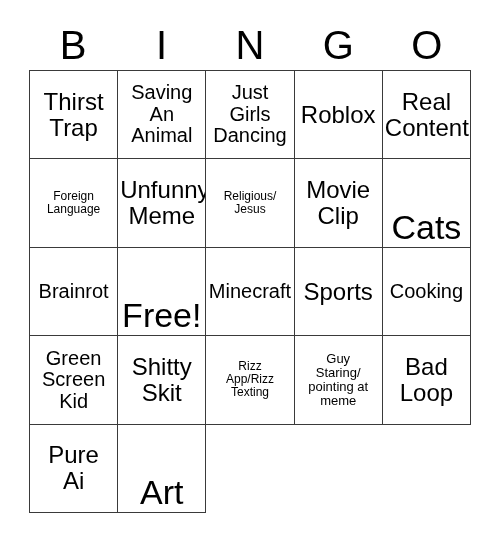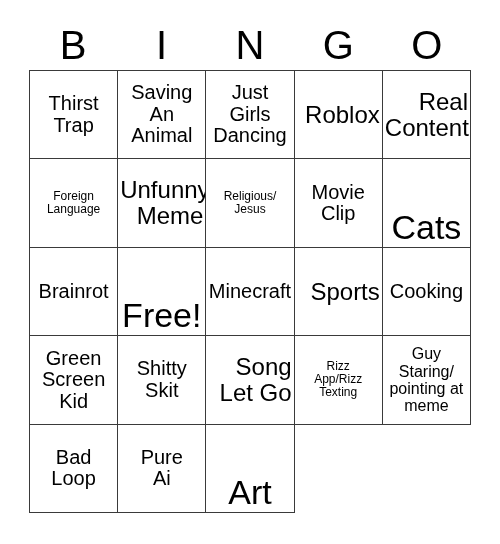--- a/index.html
+++ b/index.html
@@ -76,26 +76,26 @@
     display: block;
     width: 100%;
     line-height: 1.08;
     white-space: pre-line;
     font-weight: 400;
     color: #000000;
   }
 
   
   .sz-xxl .cell-text { font-size: 34px; margin-top: 48px; }
-  .sz-xl  .cell-text { font-size: 20px; }
-  .sz-lg  .cell-text { font-size: 24px; text-align: right; }
+  .sz-xl  .cell-text { font-size: 24px; }
+  .sz-lg  .cell-text { font-size: 24px; }
   .sz-md  .cell-text { font-size: 20px; }
   .sz-sm  .cell-text { font-size: 12px; }
   .sz-xs  .cell-text { font-size: 14px; }
-  .sz-xxs .cell-text { font-size: 16px; }
+  .sz-xxs .cell-text { font-size: 13px; }
 </style>
 </head>
 <body>
 
 <div id="bingo-card">
 
   <div id="header-row">
     <div class="header-letter">B</div>
     <div class="header-letter">I</div>
     <div class="header-letter">N</div>
@@ -165,24 +165,20 @@
       </div>
     <div class="cell sz-md">
         <span class="cell-text">Green
 Screen
 Kid</span>
       </div>
     <div class="cell sz-xl">
         <span class="cell-text">Shitty
 Skit</span>
       </div>
-    <div class="cell sz-lg">
-        <span class="cell-text">Song
-Let Go</span>
-      </div>
 
     <div class="cell sz-sm">
         <span class="cell-text">Rizz
 App/Rizz
 Texting</span>
       </div>
     <div class="cell sz-xxs">
         <span class="cell-text">Guy
 Staring/
 pointing at

